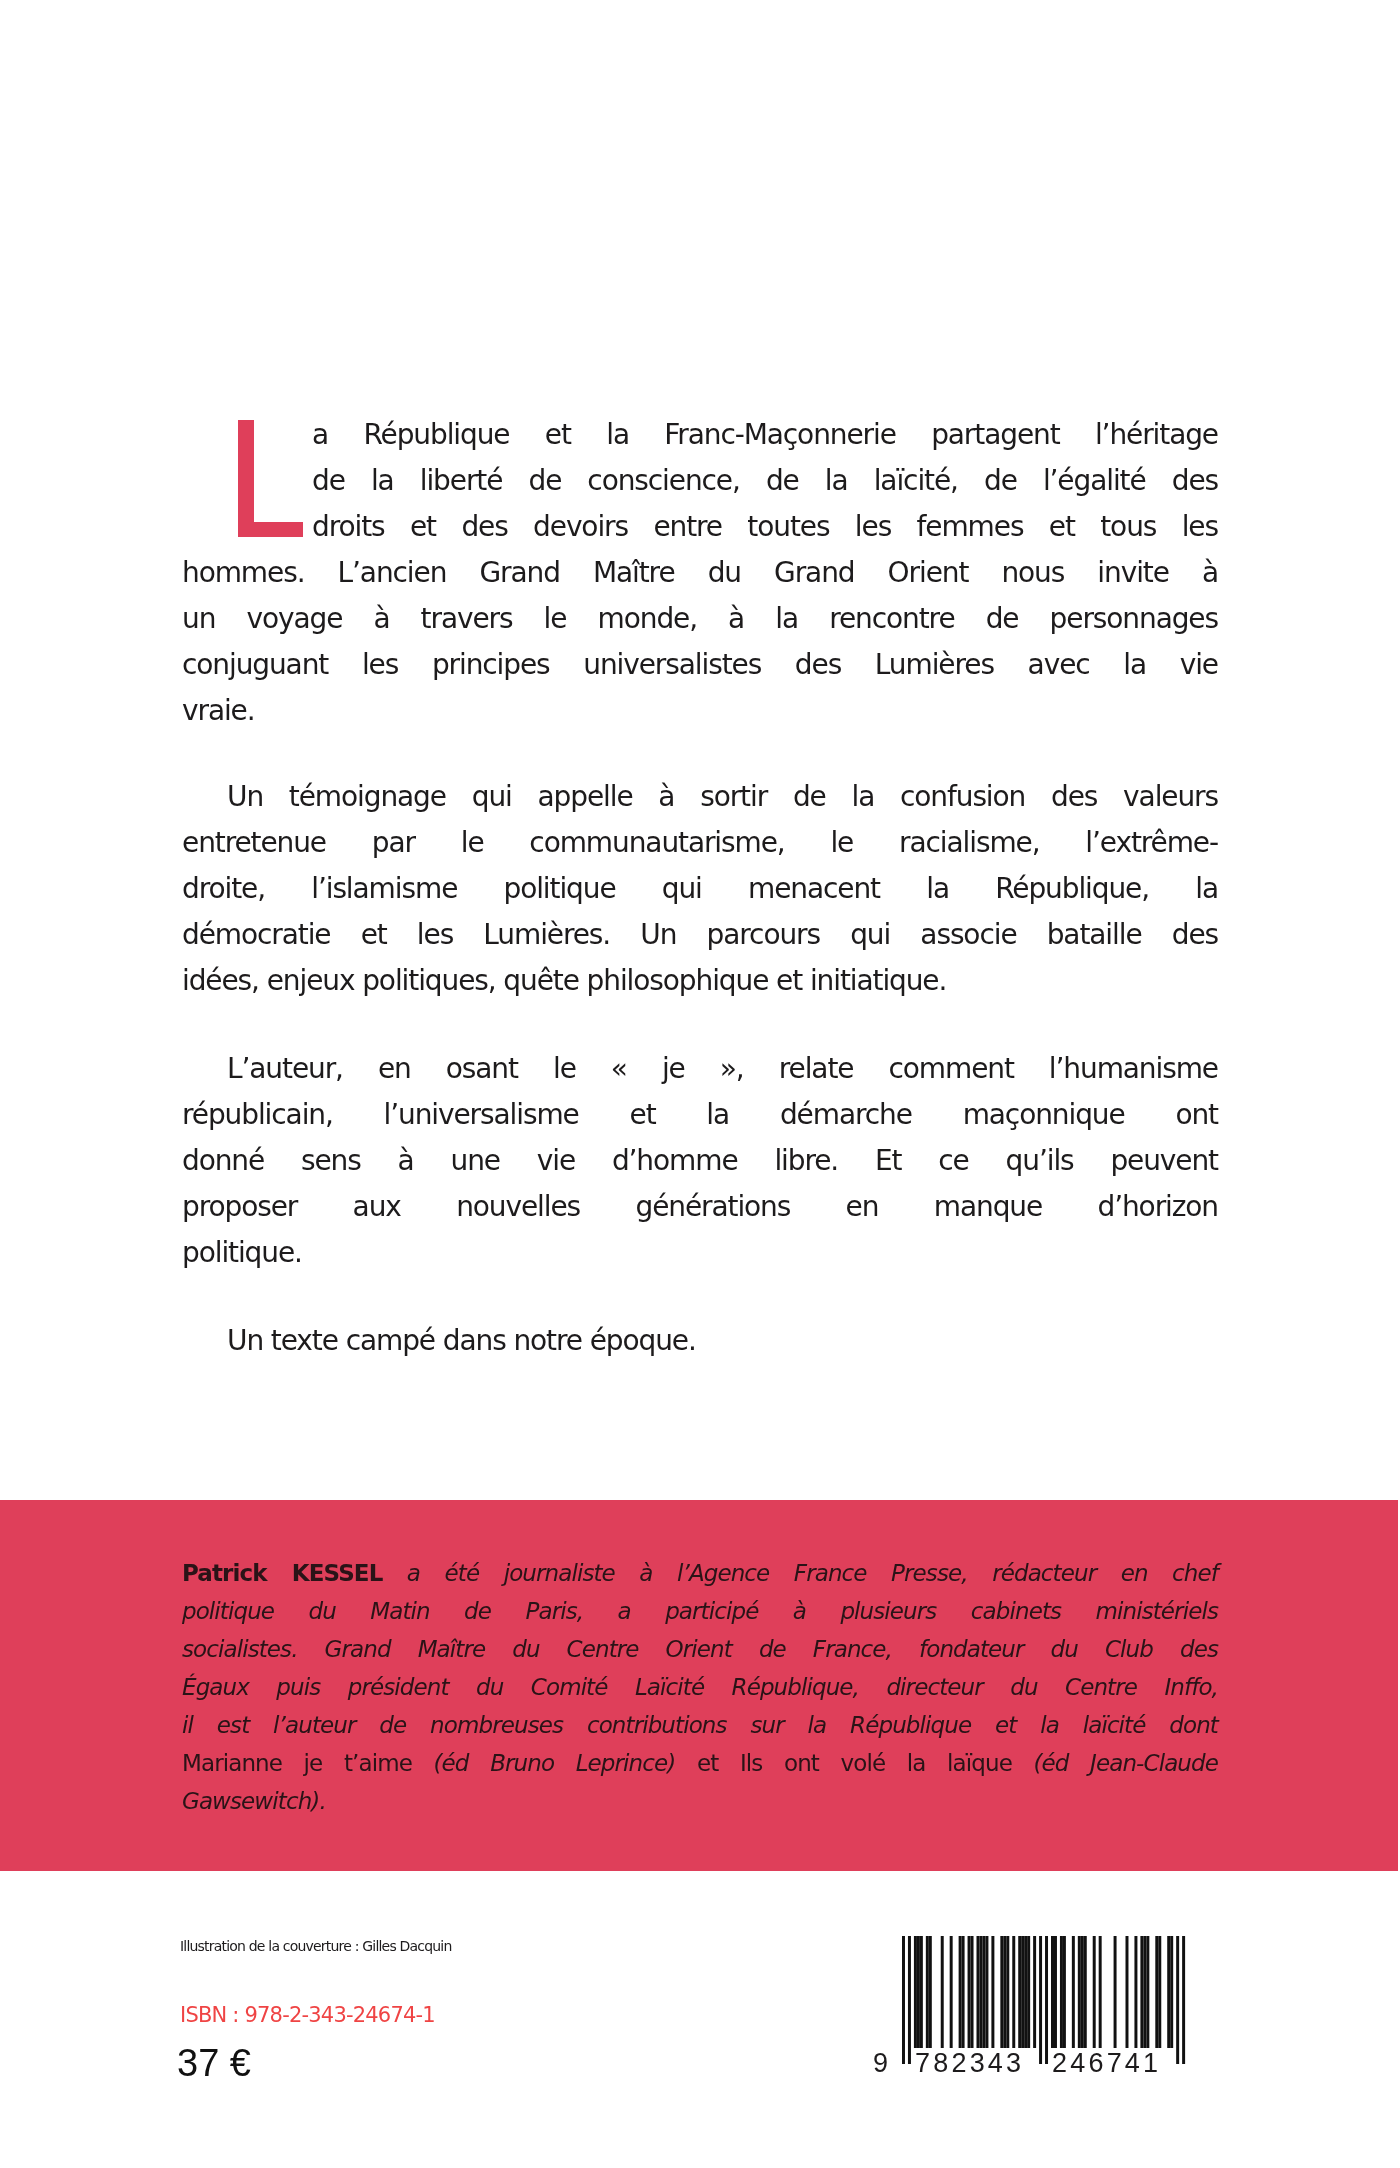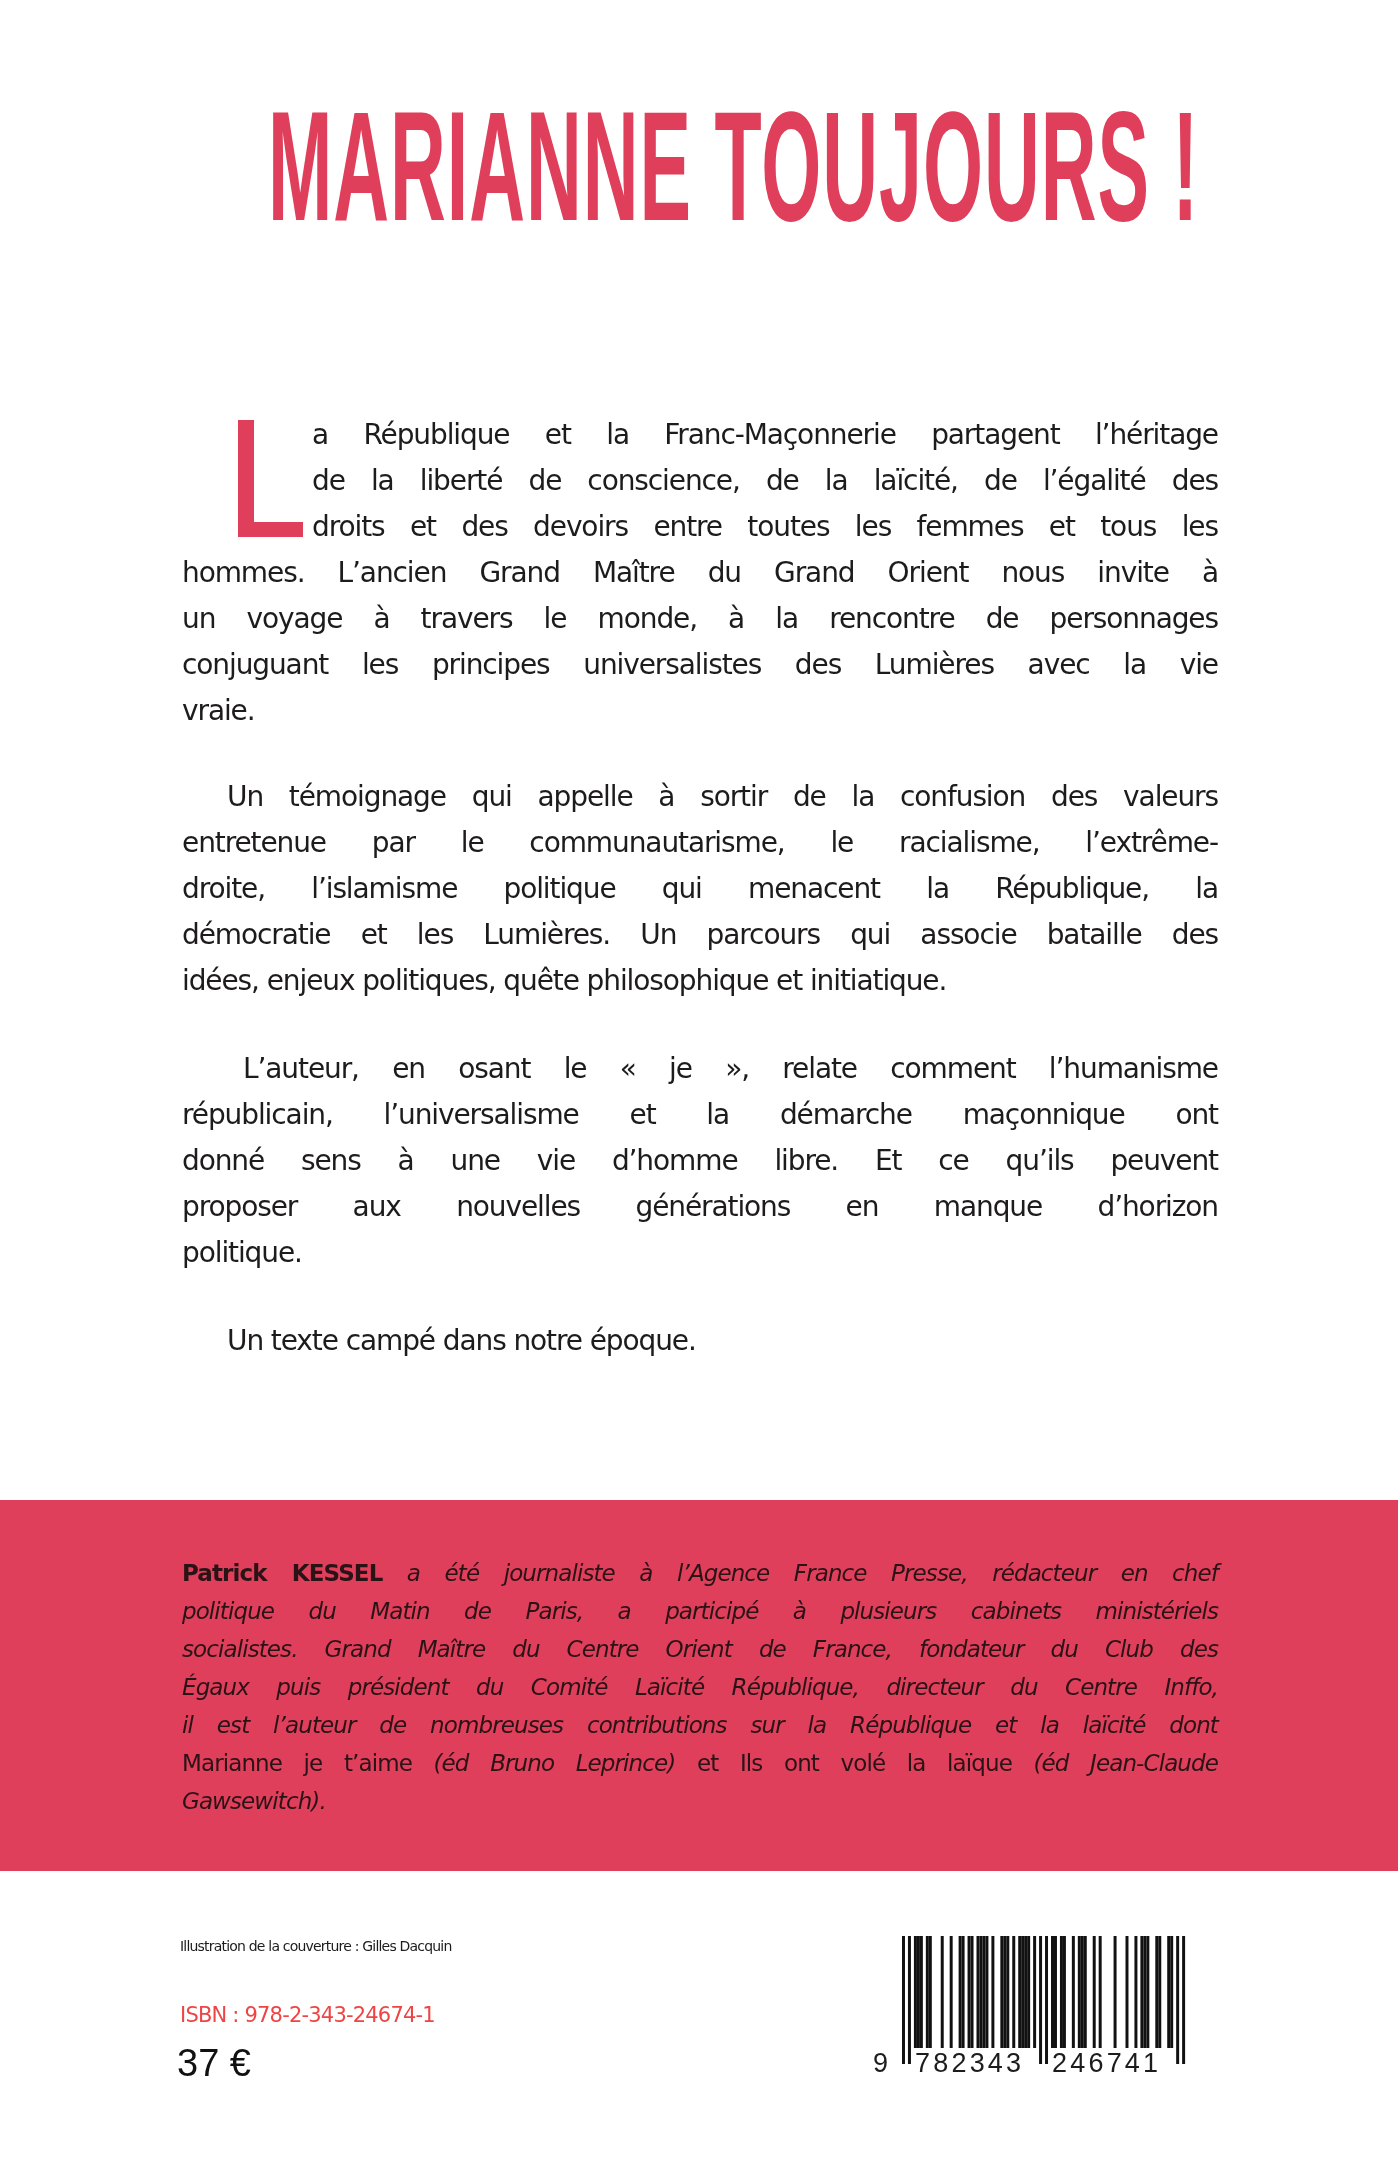--- a/index.html
+++ b/index.html
@@ -92,23 +92,20 @@
       position: absolute; top: 118px; left: 0; width: 340px; height: 30px;
       font-family: "Liberation Sans", sans-serif; font-size: 27px; color: #1d1b1c;
     }
     .barcode-digits span { position: absolute; top: 0; line-height: 30px; background: #fff; letter-spacing: 3.2px; }
   </style>
 </head>
 <body>
 
 <div class="page">
 
-  <div class="title">
-    <div class="title-text">MARIANNE TOUJOURS !</div>
-  </div>
 
   <div class="dropcap" aria-label="L">
     <div class="stem"></div>
     <div class="foot"></div>
   </div>
 
   <div class="body-text" style="top:412px;">
     <div class="line dropindent" style="top:0px;">a République et la Franc-Maçonnerie partagent l’héritage</div>
     <div class="line dropindent" style="top:46px;">de la liberté de conscience, de la laïcité, de l’égalité des</div>
     <div class="line dropindent" style="top:92px;">droits et des devoirs entre toutes les femmes et tous les</div>
@@ -120,21 +117,21 @@
 
   <div class="body-text" style="top:774px;">
     <div class="line indent" style="top:0px;">Un témoignage qui appelle à sortir de la confusion des valeurs</div>
     <div class="line" style="top:46px;">entretenue par le communautarisme, le racialisme, l’extrême-</div>
     <div class="line" style="top:92px;">droite, l’islamisme politique qui menacent la République, la</div>
     <div class="line" style="top:138px;">démocratie et les Lumières. Un parcours qui associe bataille des</div>
     <div class="line last" style="top:184px;">idées, enjeux politiques, quête philosophique et initiatique.</div>
   </div>
 
   <div class="body-text" style="top:1046px;">
-    <div class="line indent" style="top:0px;margin-left:16px;">L’auteur, en osant le « je », relate comment l’humanisme</div>
+    <div class="line indent" style="top:0px;">L’auteur, en osant le « je », relate comment l’humanisme</div>
     <div class="line" style="top:46px;">républicain, l’universalisme et la démarche maçonnique ont</div>
     <div class="line" style="top:92px;">donné sens à une vie d’homme libre. Et ce qu’ils peuvent</div>
     <div class="line" style="top:138px;">proposer aux nouvelles générations en manque d’horizon</div>
     <div class="line last" style="top:184px;">politique.</div>
   </div>
 
   <div class="body-text" style="top:1318px;">
     <div class="line indent last" style="top:0px;">Un texte campé dans notre époque.</div>
   </div>
 

